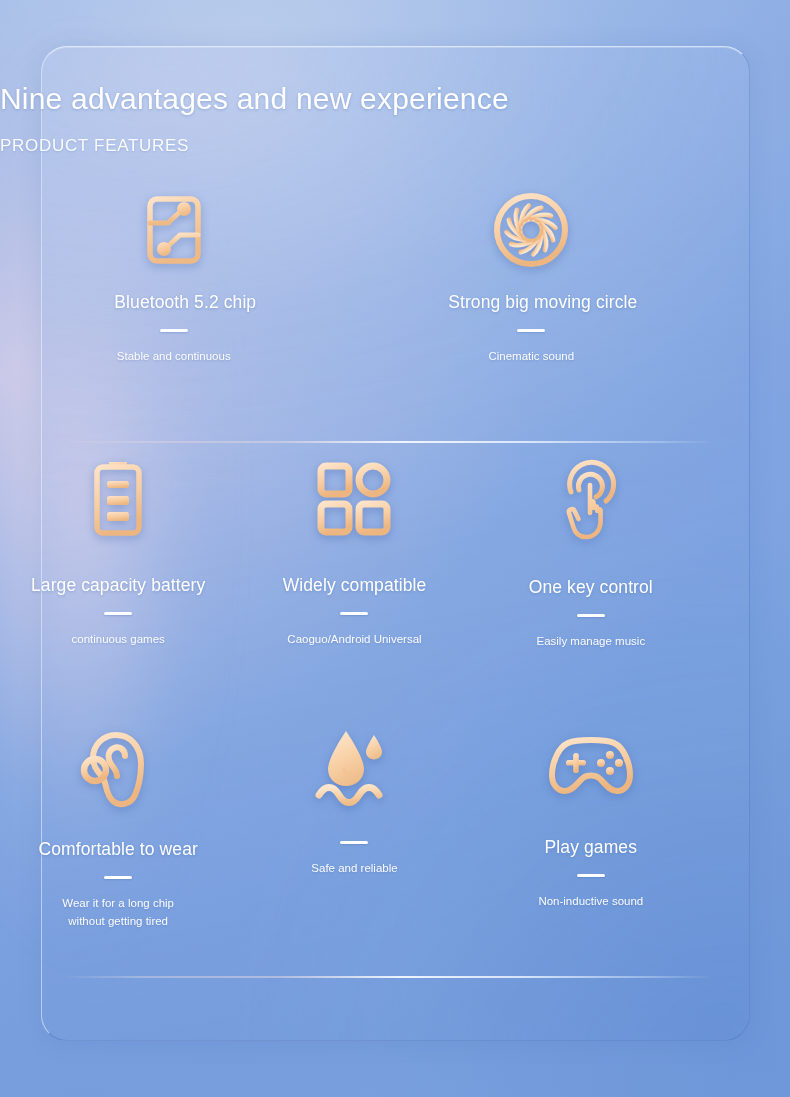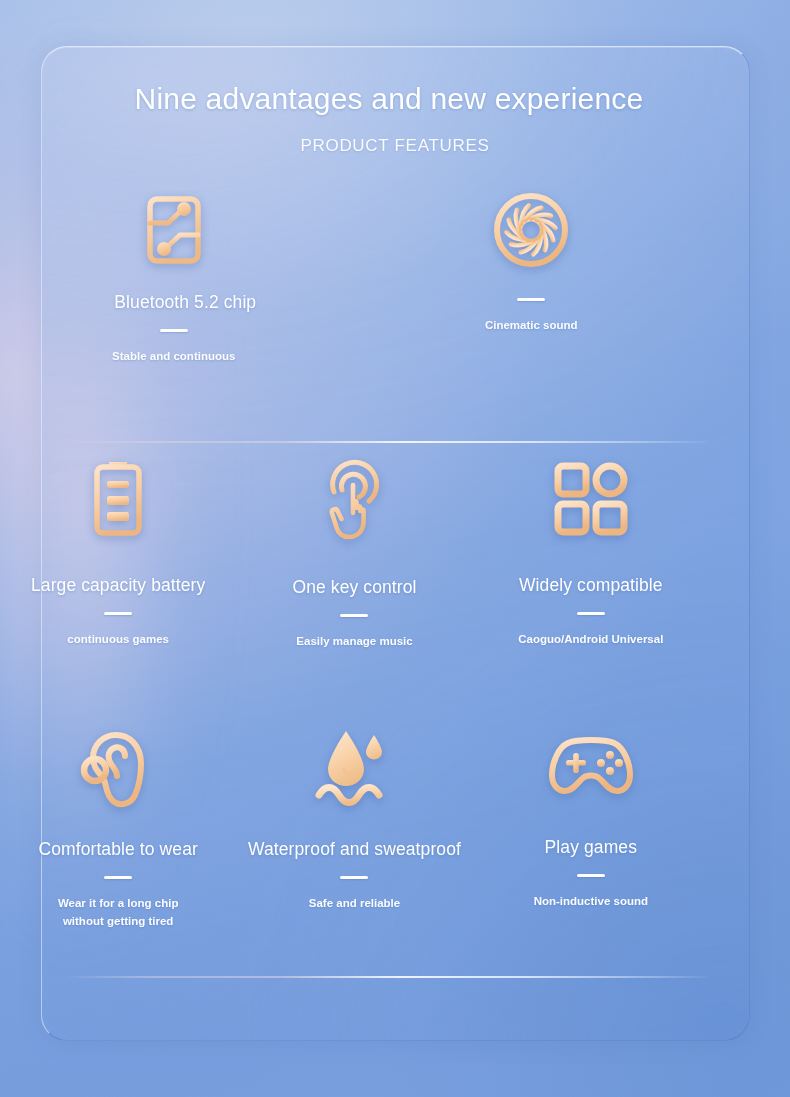--- a/index.html
+++ b/index.html
@@ -57,33 +57,32 @@
     box-shadow:
       0 2px 22px rgba(70,110,180,0.16),
       inset 0 1px 0 rgba(255,255,255,0.22);
   }
 
   
   .title {
     position: absolute;
     left: 0; right: 12px;
     top: 82px;
-    text-align: center;
+    text-align: left;
     color: #ffffff;
     font-size: 30px;
     font-weight: 400;
     letter-spacing: 0.2px;
     text-shadow: 0 1px 3px rgba(60,100,170,0.30);
     white-space: nowrap;
   }
   .subtitle {
     position: absolute;
     left: 0; right: 0;
     top: 136px;
-    text-align: center;
     color: rgba(255,255,255,0.94);
     font-size: 17px;
     font-weight: 400;
     letter-spacing: 0.7px;
     text-shadow: 0 1px 2px rgba(60,100,170,0.22);
     white-space: nowrap;
   }
 
   
   .rows {
@@ -145,21 +144,21 @@
     height: 3px;
     background: #ffffff;
     border-radius: 2px;
     margin: 16px 0 0 0;
     box-shadow: 0 1px 2px rgba(58,98,168,0.28);
   }
   .feat-sub {
     margin-top: 16px;
     color: rgba(255,255,255,0.97);
     font-size: 11.5px;
-    font-weight: 700;
+    font-weight: 400;
     line-height: 1.55;
     text-align: center;
     white-space: pre-line;
     text-shadow: 0 1px 2px rgba(58,98,168,0.26);
   }
 
   
   .row-1 .feat-title { margin-top: 10px; padding-left: 23px; }
   .row-2 .icon-wrap  { height: 112px; }
   .row-2 .feat-title { margin-top: 20px; }
@@ -243,20 +242,21 @@
               <path d="M43 31.5 C50 28 58 27 63 29" transform="rotate(150 43 43)"></path>
               <path d="M43 31.5 C50 28 58 27 63 29" transform="rotate(180 43 43)"></path>
               <path d="M43 31.5 C50 28 58 27 63 29" transform="rotate(210 43 43)"></path>
               <path d="M43 31.5 C50 28 58 27 63 29" transform="rotate(240 43 43)"></path>
               <path d="M43 31.5 C50 28 58 27 63 29" transform="rotate(270 43 43)"></path>
               <path d="M43 31.5 C50 28 58 27 63 29" transform="rotate(300 43 43)"></path>
               <path d="M43 31.5 C50 28 58 27 63 29" transform="rotate(330 43 43)"></path>
             </g>
           </svg>
         </div>
+        <div class="feat-title">Strong big moving circle</div>
         <div class="dash"></div>
         <div class="feat-sub">Cinematic sound</div>
       </div>
 
 
       <div class="divider div-1"></div>
     </div>
 
     <div class="row row-2">
 
@@ -273,20 +273,43 @@
             <path d="M26 8 H44 V15 H26 Z" fill="url(#pg4)"></path>
             <rect x="14" y="13" width="42" height="66" rx="6" fill="none" stroke="url(#pg4)" stroke-width="5.5"></rect>
             <rect x="24" y="27" width="22" height="7" rx="2.5" fill="url(#pg4)"></rect>
             <rect x="24" y="42" width="22" height="9" rx="2.5" fill="url(#pg4)"></rect>
             <rect x="24" y="58" width="22" height="9" rx="2.5" fill="url(#pg4)"></rect>
           </svg>
         </div>
         <div class="feat-title">Large capacity battery</div>
         <div class="dash"></div>
         <div class="feat-sub">continuous games</div>
+      </div>
+
+      <div class="cell">
+        <div class="icon-wrap">
+          <svg width="82" height="82" viewBox="0 0 82 82">
+            <defs>
+              <linearGradient id="pg5" x1="0" y1="0" x2="0.3" y2="1">
+                <stop offset="0" stop-color="#fde3c8"></stop>
+                <stop offset="0.55" stop-color="#f8cda1"></stop>
+                <stop offset="1" stop-color="#edb681"></stop>
+              </linearGradient>
+            </defs>
+            <g fill="none" stroke="url(#pg5)" stroke-width="7">
+              <rect x="8" y="8" width="28" height="28" rx="5"></rect>
+              <circle cx="60" cy="22" r="14"></circle>
+              <rect x="8" y="46" width="28" height="28" rx="5"></rect>
+              <rect x="46" y="46" width="28" height="28" rx="5"></rect>
+            </g>
+          </svg>
+        </div>
+        <div class="feat-title">Widely compatible</div>
+        <div class="dash"></div>
+        <div class="feat-sub">Caoguo/Android Universal</div>
       </div>
 
       <div class="cell r2c3">
         <div class="icon-wrap">
           <svg width="84" height="92" viewBox="0 0 84 92">
             <defs>
               <linearGradient id="pg6" x1="0" y1="0" x2="0.3" y2="1">
                 <stop offset="0" stop-color="#fde3c8"></stop>
                 <stop offset="0.55" stop-color="#f8cda1"></stop>
                 <stop offset="1" stop-color="#edb681"></stop>
@@ -305,43 +328,20 @@
                        C30 82 26 77.5 24.4 72
                        L20 58 C19 54.6 24 52.6 25.6 56 L29.5 64" stroke-width="4.6" stroke-linejoin="round"></path>
             </g>
           </svg>
         </div>
         <div class="feat-title">One key control</div>
         <div class="dash"></div>
         <div class="feat-sub">Easily manage music</div>
       </div>
 
-      <div class="cell">
-        <div class="icon-wrap">
-          <svg width="82" height="82" viewBox="0 0 82 82">
-            <defs>
-              <linearGradient id="pg5" x1="0" y1="0" x2="0.3" y2="1">
-                <stop offset="0" stop-color="#fde3c8"></stop>
-                <stop offset="0.55" stop-color="#f8cda1"></stop>
-                <stop offset="1" stop-color="#edb681"></stop>
-              </linearGradient>
-            </defs>
-            <g fill="none" stroke="url(#pg5)" stroke-width="7">
-              <rect x="8" y="8" width="28" height="28" rx="5"></rect>
-              <circle cx="60" cy="22" r="14"></circle>
-              <rect x="8" y="46" width="28" height="28" rx="5"></rect>
-              <rect x="46" y="46" width="28" height="28" rx="5"></rect>
-            </g>
-          </svg>
-        </div>
-        <div class="feat-title">Widely compatible</div>
-        <div class="dash"></div>
-        <div class="feat-sub">Caoguo/Android Universal</div>
-      </div>
-
       <div class="divider div-2"></div>
     </div>
 
     <div class="row row-3">
 
       <div class="cell">
         <div class="icon-wrap">
           <svg width="90" height="90" viewBox="0 0 90 90">
             <defs>
               <linearGradient id="pg7" x1="0" y1="0" x2="0.3" y2="1">
@@ -375,21 +375,20 @@
                 <stop offset="0.5" stop-color="#f9d2a8"></stop>
                 <stop offset="1" stop-color="#eebd8a"></stop>
               </linearGradient>
             </defs>
             <path d="M38 8 C38 8 20 34 20 46 C20 56 28 63 38 63 C48 63 56 56 56 46 C56 34 38 8 38 8 Z" fill="url(#pg8)"></path>
             <path d="M66 12 C66 12 58 24 58 29 C58 33.4 61.6 36.4 66 36.4 C70.4 36.4 74 33.4 74 29 C74 24 66 12 66 12 Z" fill="url(#pg8)"></path>
             <path d="M36 46 C36 50 40 53 43 50" fill="none" stroke="#f3c092" stroke-width="3" stroke-linecap="round" opacity="0.75"></path>
             <path d="M11 72 C17 62 25 62 31 72 C37 82 45 82 51 72 C57 62 65 62 71 72" fill="none" stroke="url(#pg8)" stroke-width="7" stroke-linecap="round"></path>
           </svg>
         </div>
-        <div class="feat-title">Waterproof and sweatproof</div>
         <div class="dash"></div>
         <div class="feat-sub">Safe and reliable</div>
       </div>
 
       <div class="cell r3c3">
         <div class="icon-wrap">
           <svg width="94" height="72" viewBox="0 0 94 72">
             <defs>
               <linearGradient id="pg9" x1="0" y1="0" x2="0.3" y2="1">
                 <stop offset="0" stop-color="#fde3c8"></stop>

